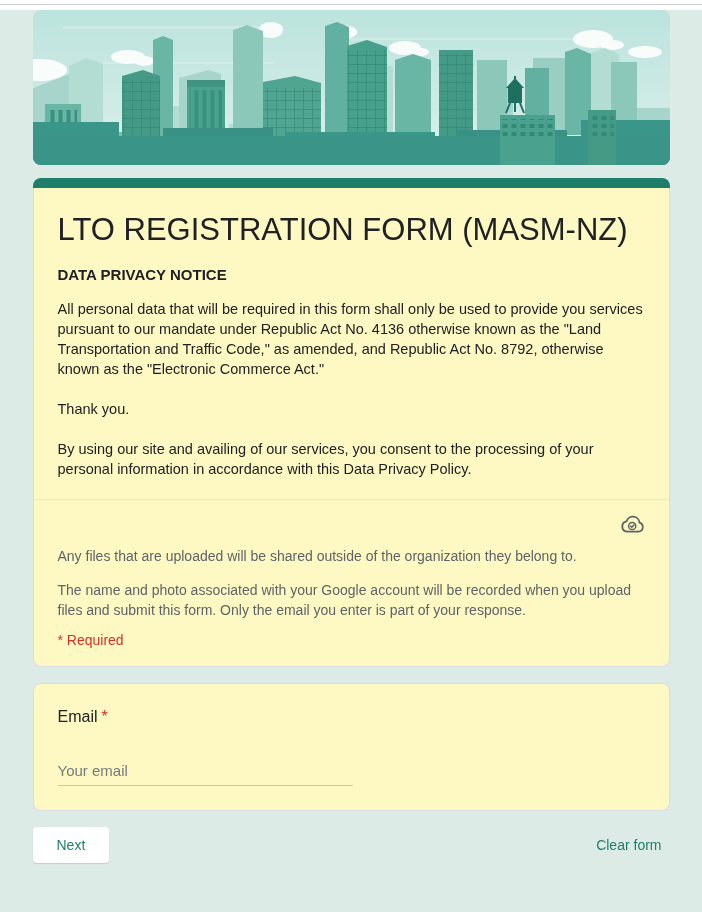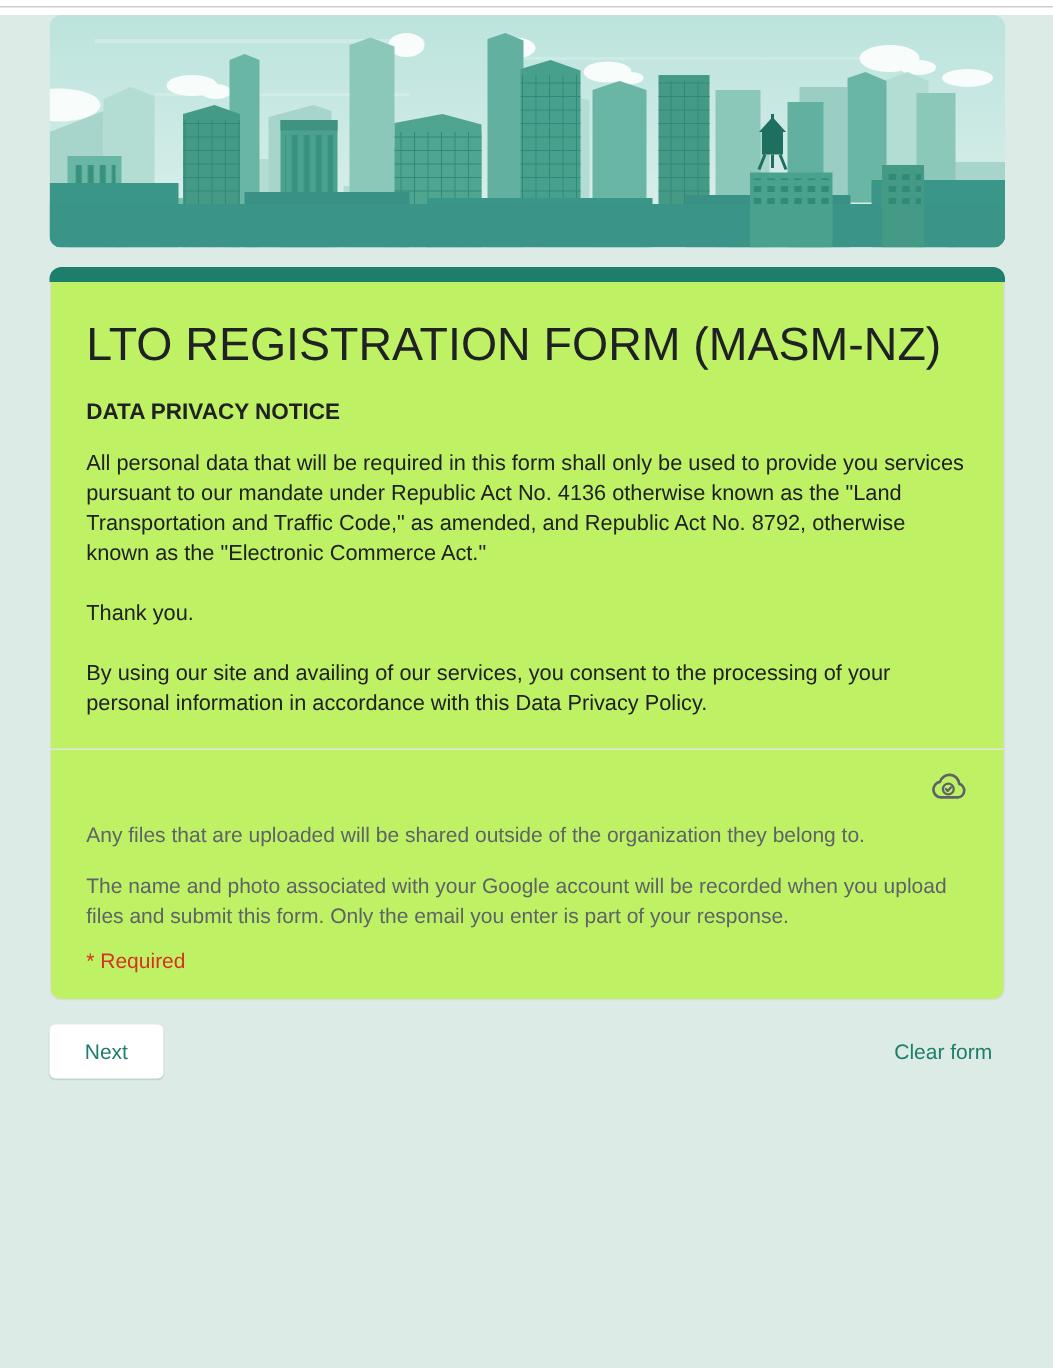--- a/index.html
+++ b/index.html
@@ -8,21 +8,21 @@
 
   .top-strip { height:10px; background:#ffffff; position:relative; }
   .top-strip::after { content:""; position:absolute; top:4px; left:0; right:0; height:1px; background:#cdcdcd; }
 
   .page { background:#dcebe6; min-height:902px; }
   .column { width:637px; margin:0 auto; }
 
   .banner { height:155px; border-radius:8px; overflow:hidden; margin-bottom:13px; }
   .banner svg { display:block; width:100%; height:100%; }
 
-  .card { background:#bef264; border:1px solid #dadce0; border-radius:8px; }
+  .card { background:#fef9c3; border:1px solid #dadce0; border-radius:8px; }
 
   .form-card { border-top:none; border-radius:0 0 8px 8px; margin-bottom:16px; }
   .accent-bar { height:10px; background:#1e7e6c; border-radius:8px 8px 0 0; }
 
   .card-main { padding:22px 24px 18px 24px; }
   .form-title { font-size:31px; font-weight:400; color:#202124; letter-spacing:0; line-height:40px; margin-bottom:16px; }
   .notice-heading { font-size:15px; font-weight:700; color:#202124; margin-bottom:16px; }
   .para { font-size:14.5px; line-height:20px; color:#202124; margin-bottom:20px; }
   .para:last-child { margin-bottom:2px; }
 
@@ -181,20 +181,26 @@
               <path d="M11.6 12 L12.8 13.3 L15 10.9" fill="none" stroke="#5f6368" stroke-width="1.5" stroke-linecap="round" stroke-linejoin="round"></path>
             </svg>
           </div>
           <p class="gray-note last">Any files that are uploaded will be shared outside of the organization they belong to.</p>
           <p class="gray-note">The name and photo associated with your Google account will be recorded when you upload files and submit this form. Only the email you enter is part of your response.</p>
           <div class="required-note">* Required</div>
         </div>
       </div>
     </div>
 
+    <div class="card email-card">
+      <div class="email-label">
+        <span>Email</span><span class="asterisk">*</span>
+      </div>
+      <input class="email-input" type="email" placeholder="Your email" style="">
+    </div>
 
     <div class="footer-row">
       <button class="next-button">Next</button>
       <button class="clear-button">Clear form</button>
     </div>
 
   </div>
 </div>
 
 </body></html>

